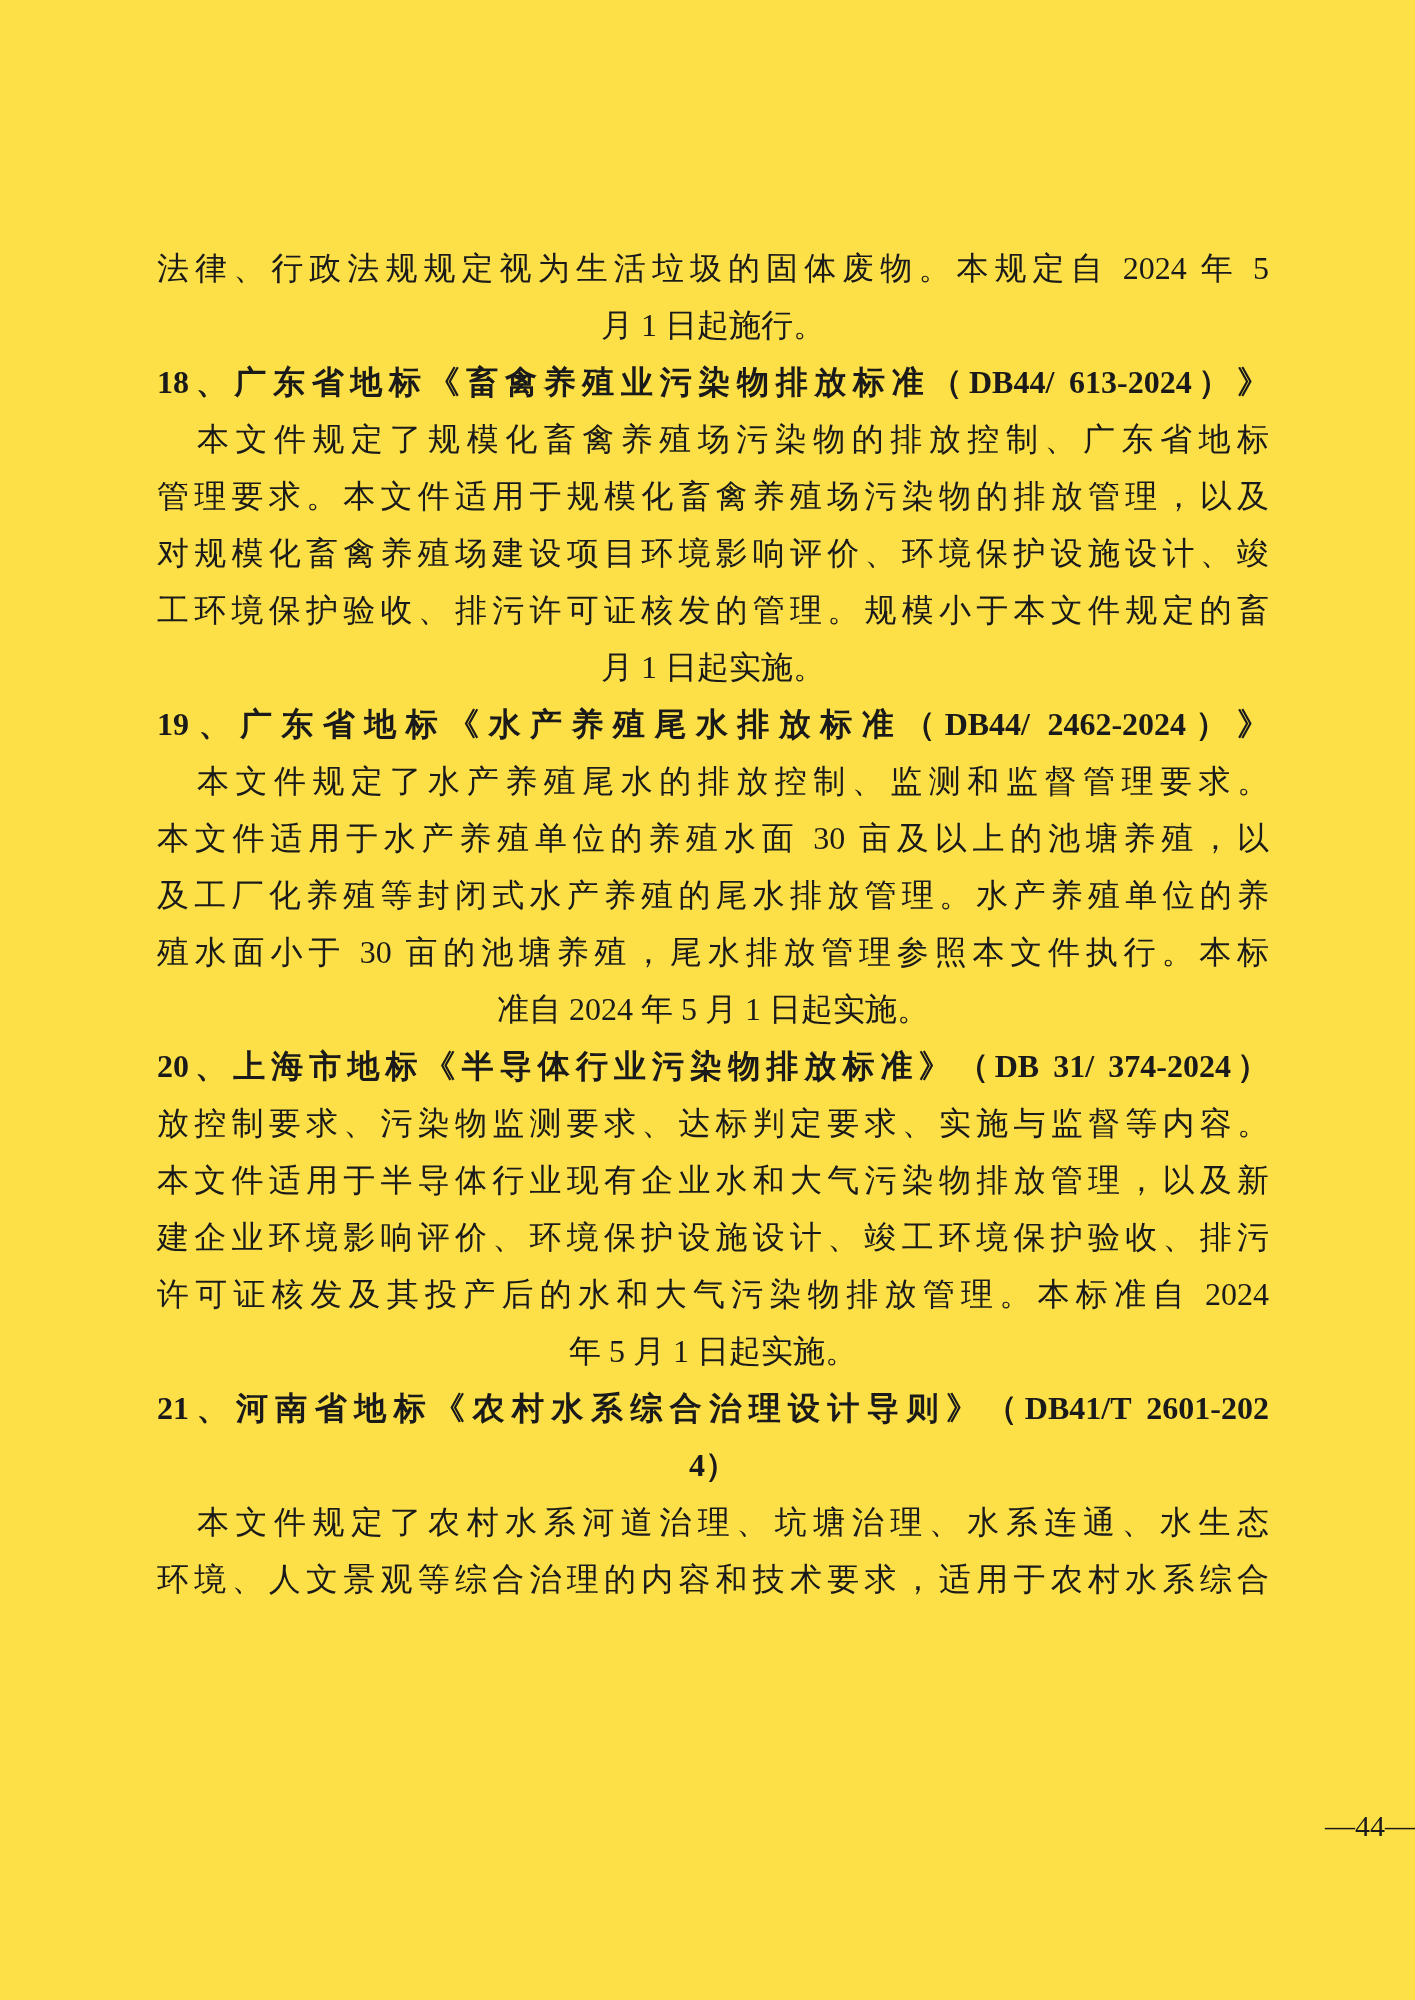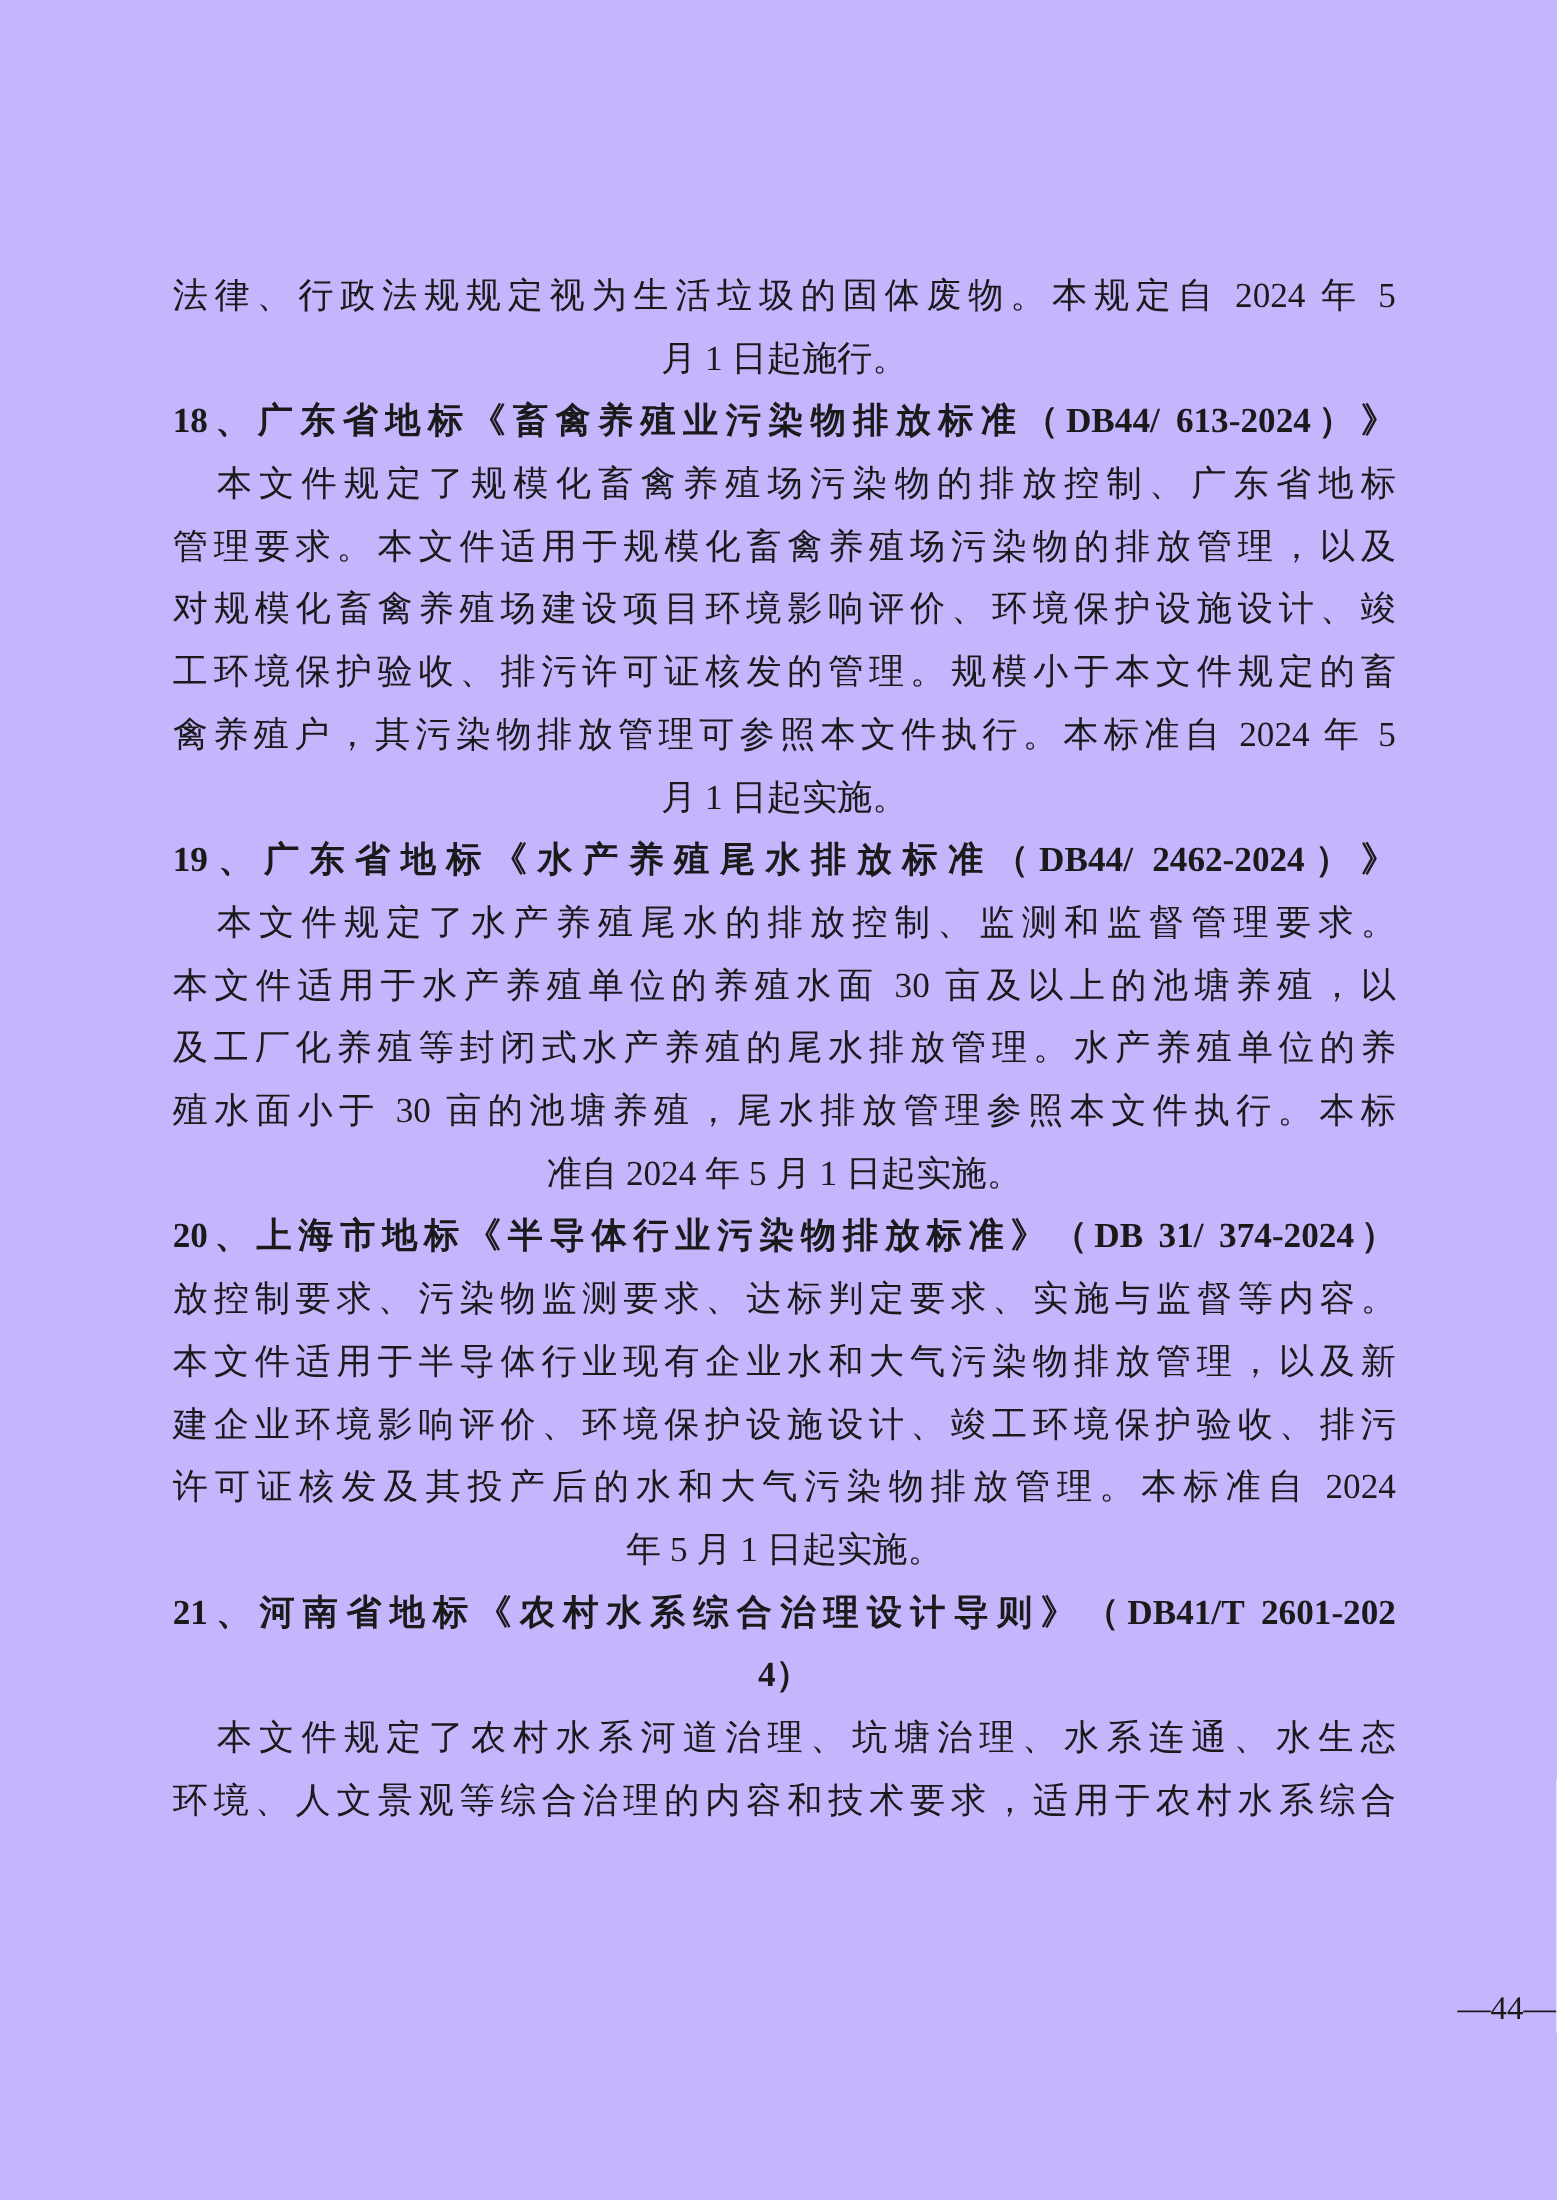--- a/index.html
+++ b/index.html
@@ -4,21 +4,21 @@
 <style>
   html, body {
     margin: 0;
     padding: 0;
     background: #ffffff;
   }
   .page {
     position: relative;
     width: 1415px;
     height: 2000px;
-    background: #c4b5fd;
+    background: #fde047;
     font-family: "Liberation Serif", "DejaVu Serif", serif;
     color: #1a1a1a;
     overflow: hidden;
   }
   .content {
     position: absolute;
     left: 157px;
     top: 240px;
     width: 1112px;
   }
@@ -65,21 +65,20 @@
   <div class="content">
 
     <div class="line j">法律、行政法规规定视为生活垃圾的固体废物。本规定自 2024 年 5</div>
     <div class="line l">月 1 日起施行。</div>
 
     <div class="line j h">18、广东省地标《畜禽养殖业污染物排放标准（DB44/ 613-2024）》</div>
     <div class="line j ind">本文件规定了规模化畜禽养殖场污染物的排放控制、广东省地标</div>
     <div class="line j">管理要求。本文件适用于规模化畜禽养殖场污染物的排放管理，以及</div>
     <div class="line j">对规模化畜禽养殖场建设项目环境影响评价、环境保护设施设计、竣</div>
     <div class="line j">工环境保护验收、排污许可证核发的管理。规模小于本文件规定的畜</div>
-    <div class="line j">禽养殖户，其污染物排放管理可参照本文件执行。本标准自 2024 年 5</div>
     <div class="line l">月 1 日起实施。</div>
 
     <div class="line j h">19、广东省地标《水产养殖尾水排放标准（DB44/ 2462-2024）》</div>
     <div class="line j ind">本文件规定了水产养殖尾水的排放控制、监测和监督管理要求。</div>
     <div class="line j">本文件适用于水产养殖单位的养殖水面 30 亩及以上的池塘养殖，以</div>
     <div class="line j">及工厂化养殖等封闭式水产养殖的尾水排放管理。水产养殖单位的养</div>
     <div class="line j">殖水面小于 30 亩的池塘养殖，尾水排放管理参照本文件执行。本标</div>
     <div class="line l">准自 2024 年 5 月 1 日起实施。</div>
 
     <div class="line j h">20、上海市地标《半导体行业污染物排放标准》（DB 31/ 374-2024）</div>

